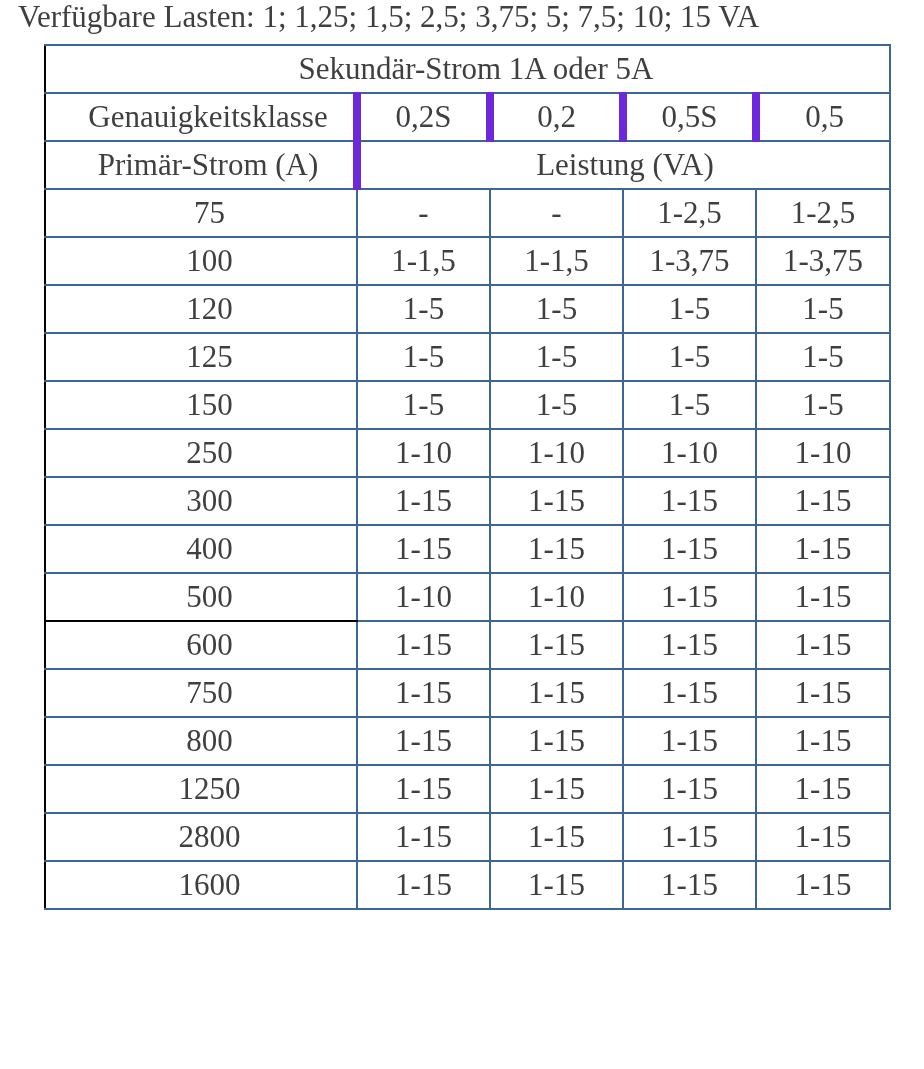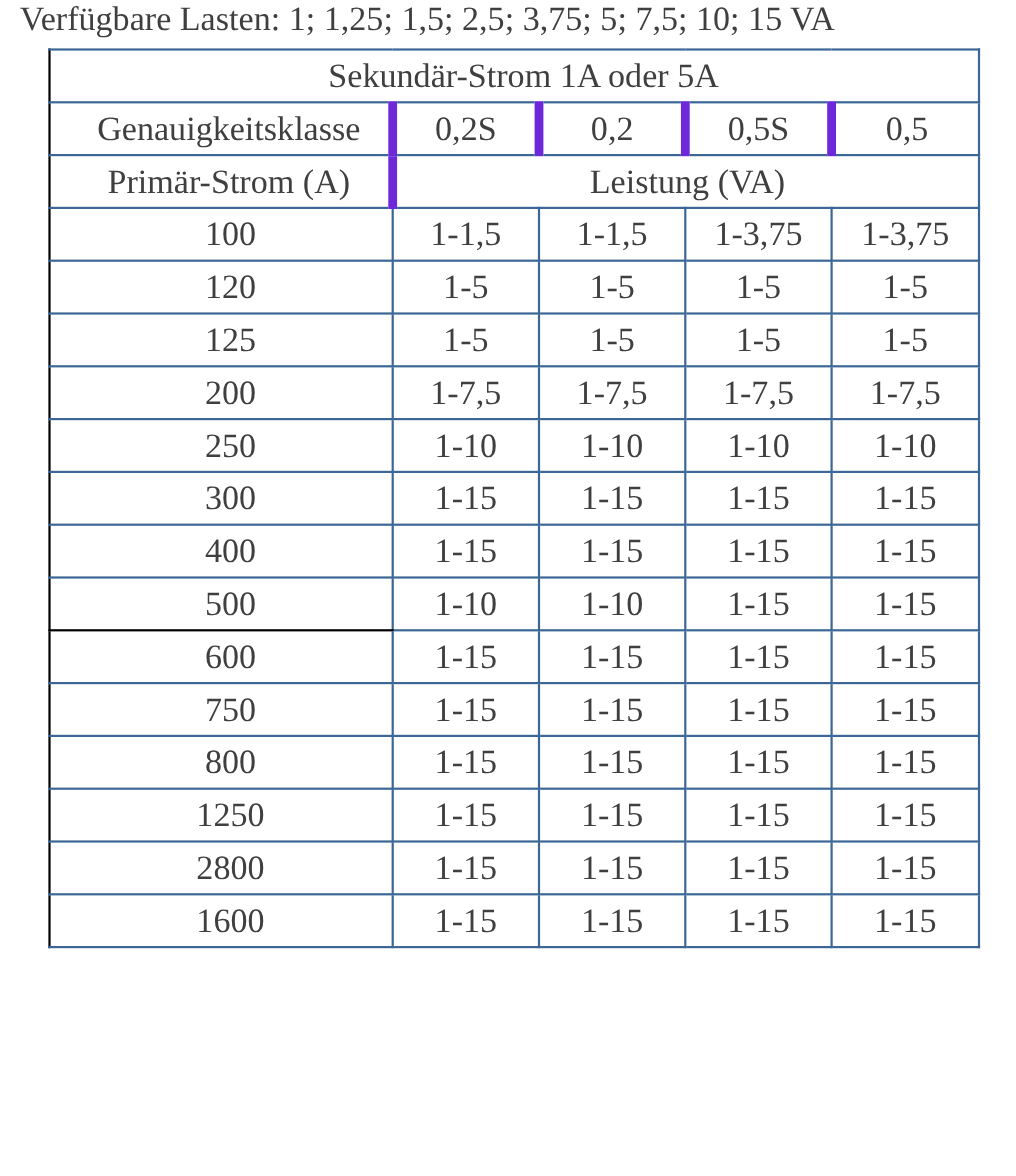--- a/index.html
+++ b/index.html
@@ -43,20 +43,27 @@
       <td class="first dk-right">Genauigkeitsklasse</td>
       <td class="dk-right">0,2S</td>
       <td class="dk-right">0,2</td>
       <td class="dk-right">0,5S</td>
       <td>0,5</td>
     </tr>
     <tr>
       <td class="first dk-right">Primär-Strom (A)</td>
       <td colspan="4">Leistung (VA)</td>
     </tr>
+  <tr>
+        <td class="first">75</td>
+        <td>-</td>
+        <td>-</td>
+        <td>1-2,5</td>
+        <td>1-2,5</td>
+      </tr>
       <tr>
         <td class="first">100</td>
         <td>1-1,5</td>
         <td>1-1,5</td>
         <td>1-3,75</td>
         <td>1-3,75</td>
       </tr>
       <tr>
         <td class="first">120</td>
         <td>1-5</td>
@@ -65,25 +72,25 @@
         <td>1-5</td>
       </tr>
       <tr>
         <td class="first">125</td>
         <td>1-5</td>
         <td>1-5</td>
         <td>1-5</td>
         <td>1-5</td>
       </tr>
       <tr>
-        <td class="first">200</td>
-        <td>1-7,5</td>
-        <td>1-7,5</td>
-        <td>1-7,5</td>
-        <td>1-7,5</td>
+        <td class="first">150</td>
+        <td>1-5</td>
+        <td>1-5</td>
+        <td>1-5</td>
+        <td>1-5</td>
       </tr>
       <tr>
         <td class="first">250</td>
         <td>1-10</td>
         <td>1-10</td>
         <td>1-10</td>
         <td>1-10</td>
       </tr>
       <tr>
         <td class="first">300</td>

